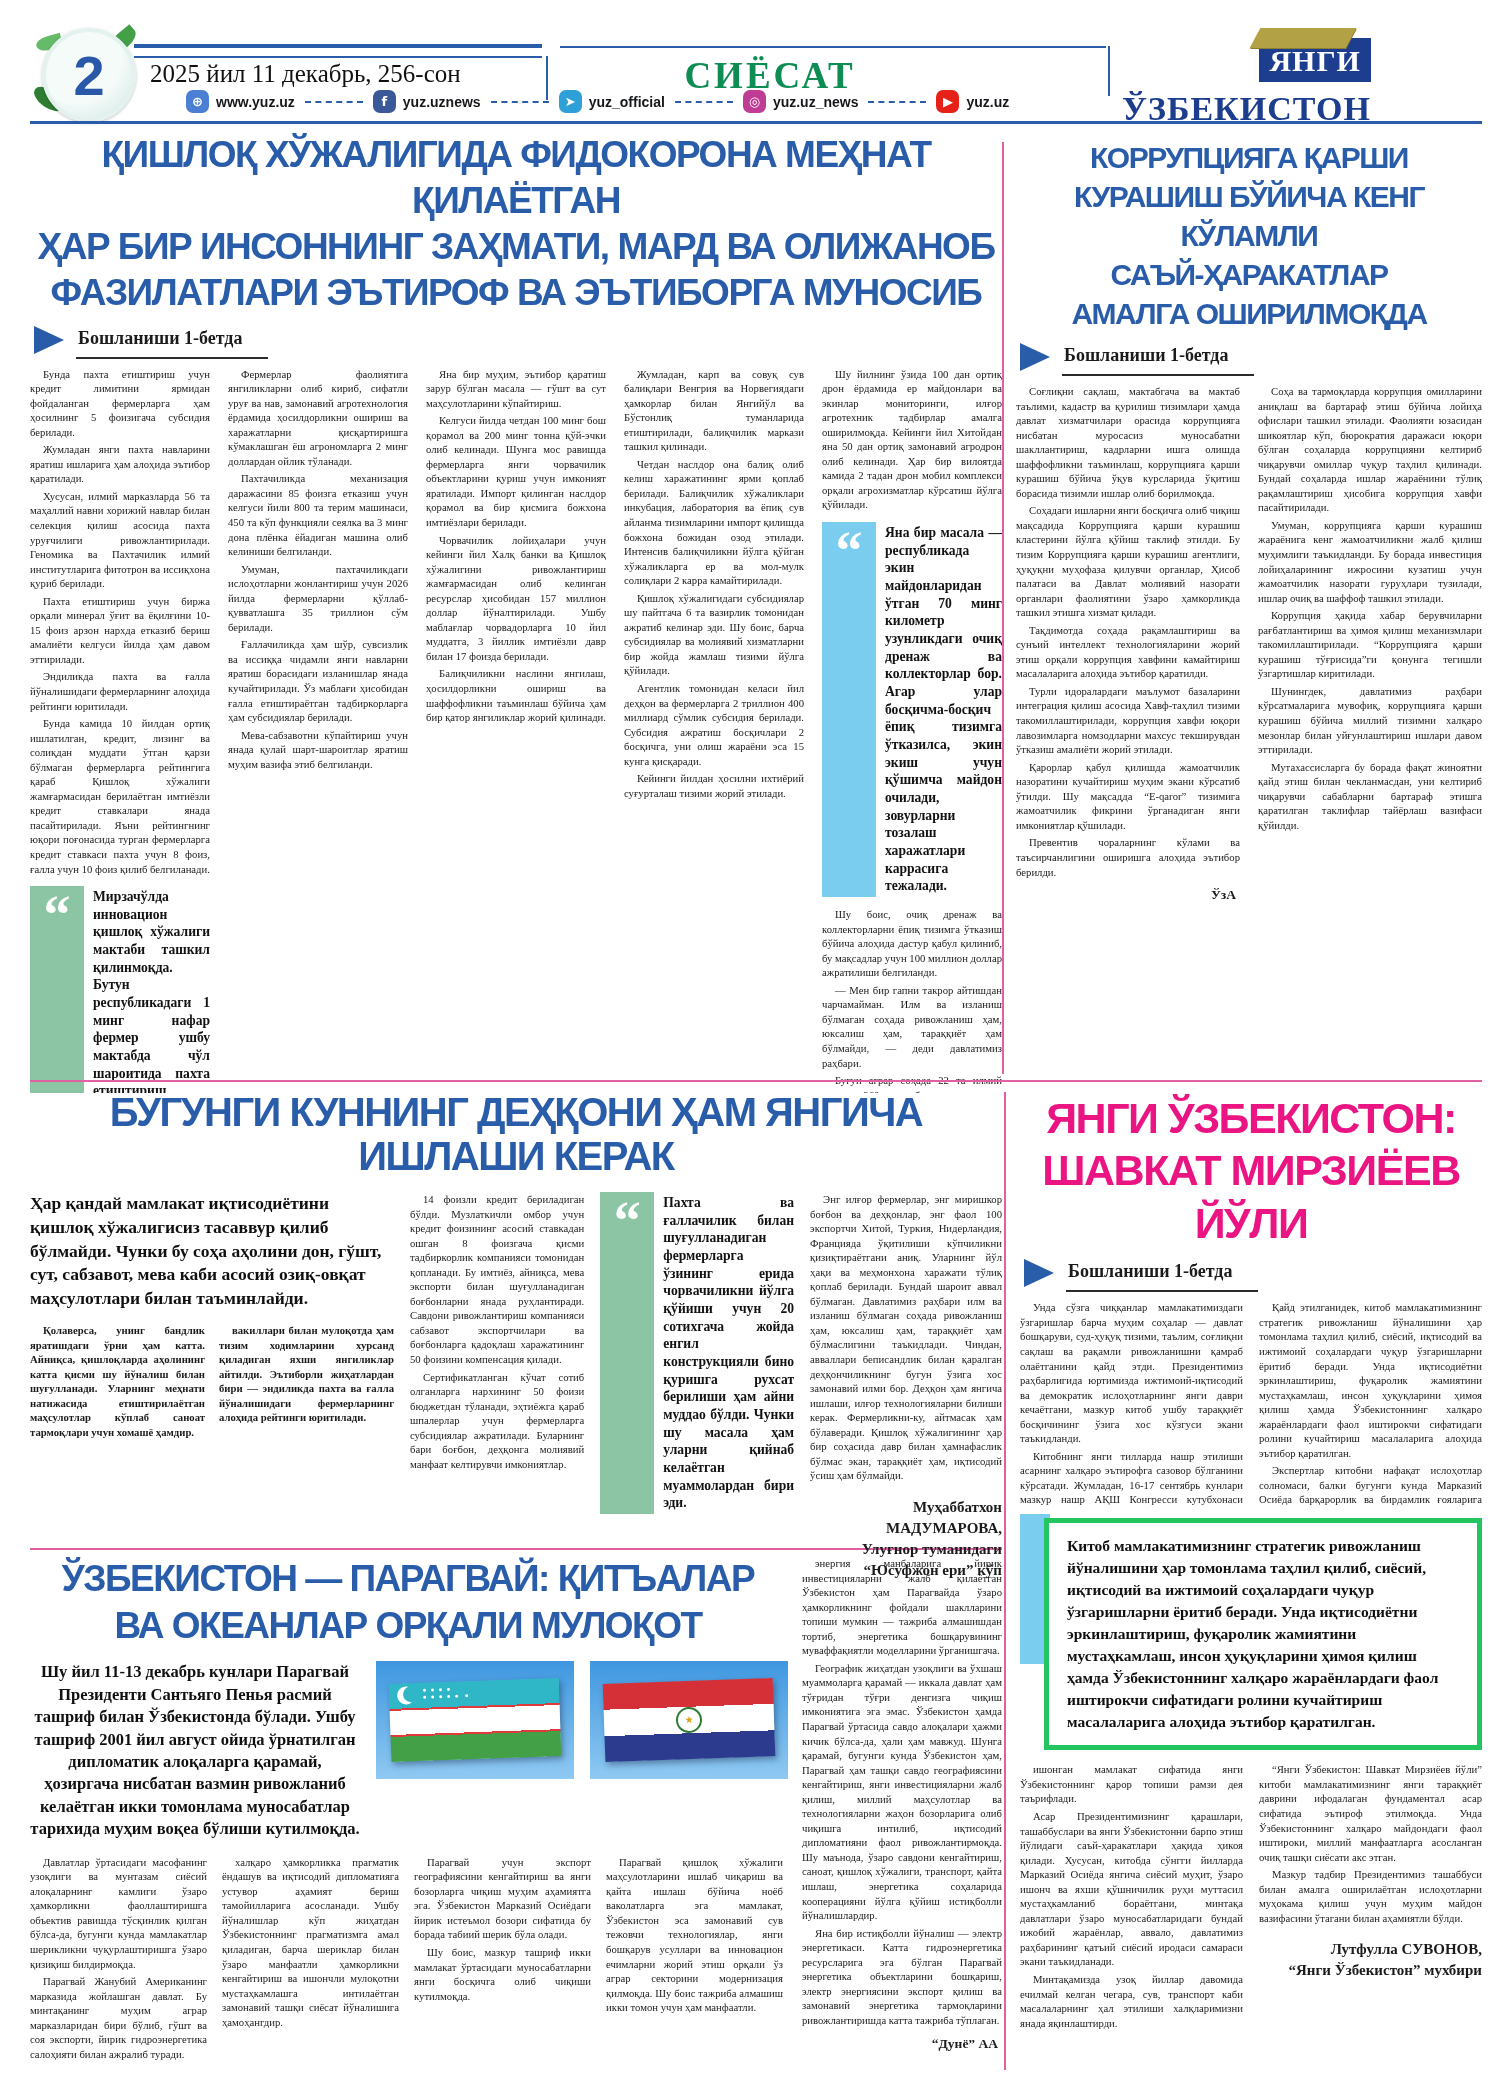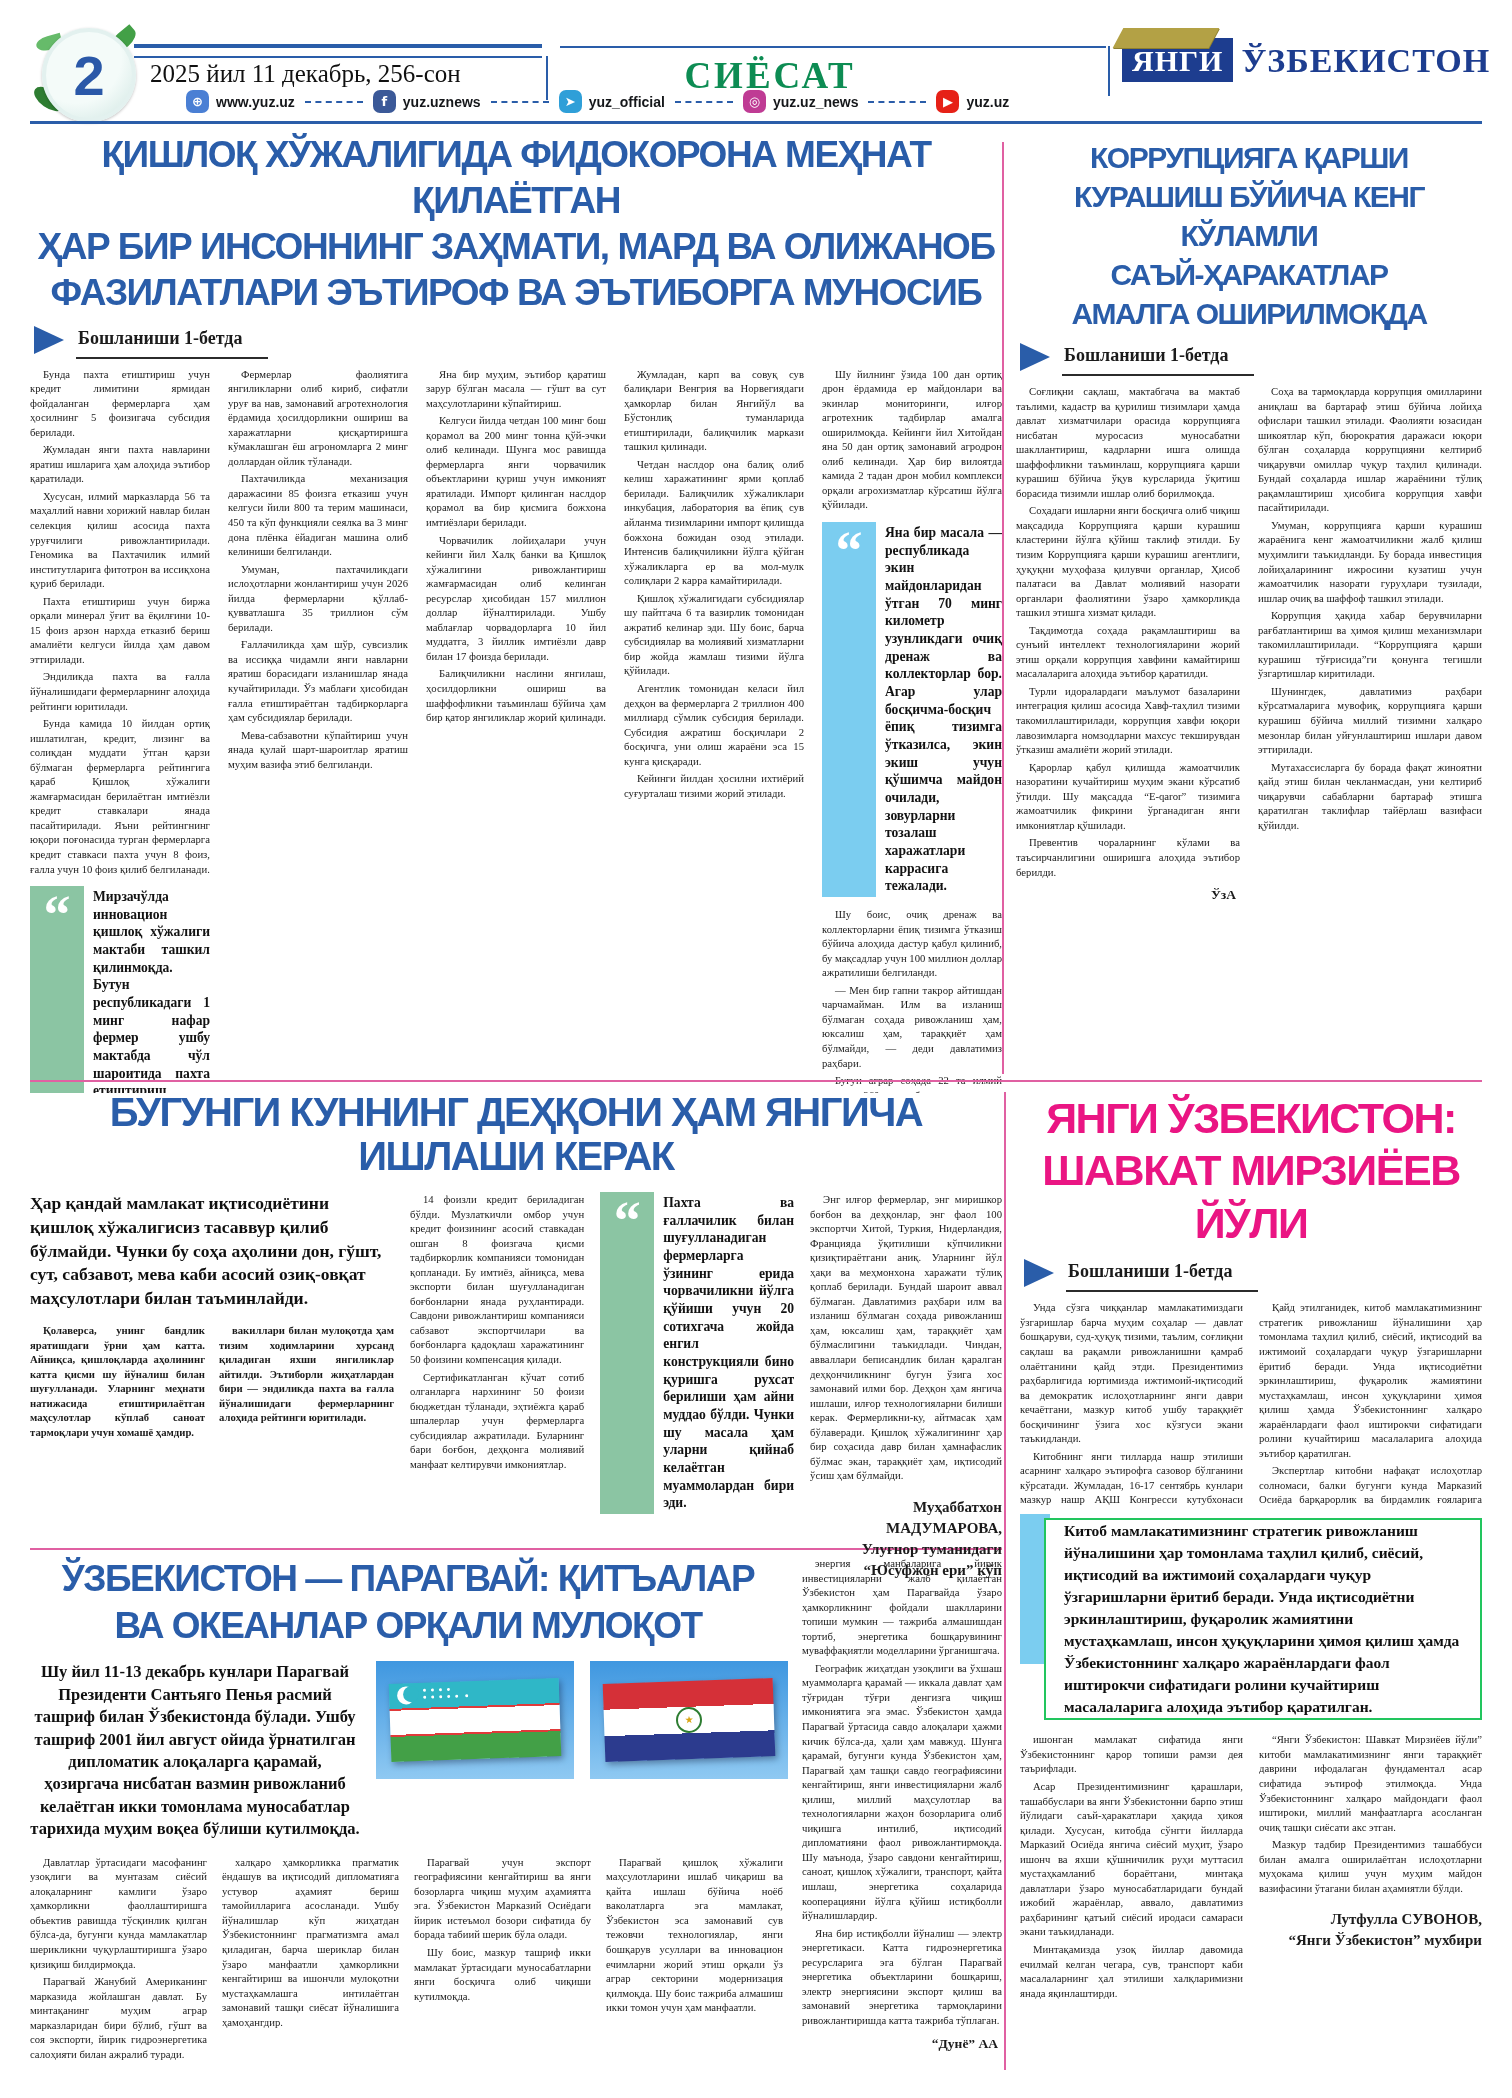--- a/index.html
+++ b/index.html
@@ -16,21 +16,21 @@
           border:4px solid #e3f1ef;box-shadow:0 1px 3px rgba(0,0,0,.25);
           display:flex;align-items:center;justify-content:center;
           font:700 56px "Liberation Sans",sans-serif;color:#2a58a8;}
   .hdr-dblline{position:absolute;left:134px;top:44px;width:408px;height:8px;
                border-top:4px solid #2a5da9;border-bottom:2px solid #2a5da9;}
   .hdr-date{position:absolute;left:150px;top:60px;font:400 25px "Liberation Serif",serif;color:#101010;}
   .vbar{position:absolute;width:2px;background:#2a5da9;}
   .hdr-thinline{position:absolute;left:560px;top:46px;width:546px;height:2px;background:#2a5da9;}
   .hdr-section{position:absolute;left:620px;top:54px;width:300px;text-align:center;
                font:700 37px "Liberation Serif",serif;color:#0d8c53;letter-spacing:3px;}
-  .masthead{position:absolute;left:1122px;top:38px;display:flex;align-items:flex-end;gap:8px;}
+  .masthead{position:absolute;left:1122px;top:38px;display:flex;align-items:flex-end;gap:8px;flex-direction:column;}
   .ribbon{position:absolute;left:-4px;top:-10px;width:96px;height:20px;background:#b3a145;
           transform:skewX(-28deg);box-shadow:1px 1px 0 #8d7f2f;}
   .brand1{position:relative;background:#1d3d8f;color:#fff;padding:6px 10px 4px;
           font:700 30px "Liberation Serif",serif;letter-spacing:1px;}
   .brand2{font:700 34px "Liberation Serif",serif;color:#1d3d8f;letter-spacing:1px;padding-bottom:2px;}
   .social{position:absolute;left:186px;top:90px;display:flex;align-items:center;}
   .soc-item{display:flex;align-items:center;gap:7px;}
   .soc-dash{width:58px;height:0;border-top:2px dashed #2a5da9;margin:0 10px;}
   .soc-icon{width:23px;height:23px;border-radius:7px;display:flex;align-items:center;justify-content:center;
             color:#fff;font:700 13px "DejaVu Sans",sans-serif;flex:none;}
@@ -99,22 +99,22 @@
   .a5-east{width:200px;}
   .a5-east .col{width:200px;height:500px;}
   .a4{position:absolute;left:1020px;top:1092px;width:462px;}
   .a4 .headline{font-size:43px;line-height:1.22;color:#ea1583;}
   .a4 .cols{gap:16px;}
   .a4 .col{width:223px;}
   .a4 .row1 .col{height:206px;}
   .a4 .row2 .col{height:352px;}
   .a4-quote{position:relative;margin:12px 0;}
   .a4-cyan{position:absolute;left:0;top:-4px;width:30px;height:150px;background:#7bcdf0;}
-  .a4-qbox{position:relative;margin-left:24px;border:2px solid #22c55e;background:#fff;
-           padding:0 18px;font:700 15.5px/1.42 "Liberation Serif",serif;color:#101010;}
+  .a4-qbox{position:relative;margin-left:24px;border:5px solid #22c55e;background:#fff;
+           padding:12px 18px;font:700 15.5px/1.42 "Liberation Serif",serif;color:#101010;}
 </style>
 </head>
 <body>
 
 <div class="page">
 
   <div class="pageno-wrap">
     <span class="leaf l1"></span>
     <span class="leaf l2"></span>
     <span class="leaf l3"></span>

